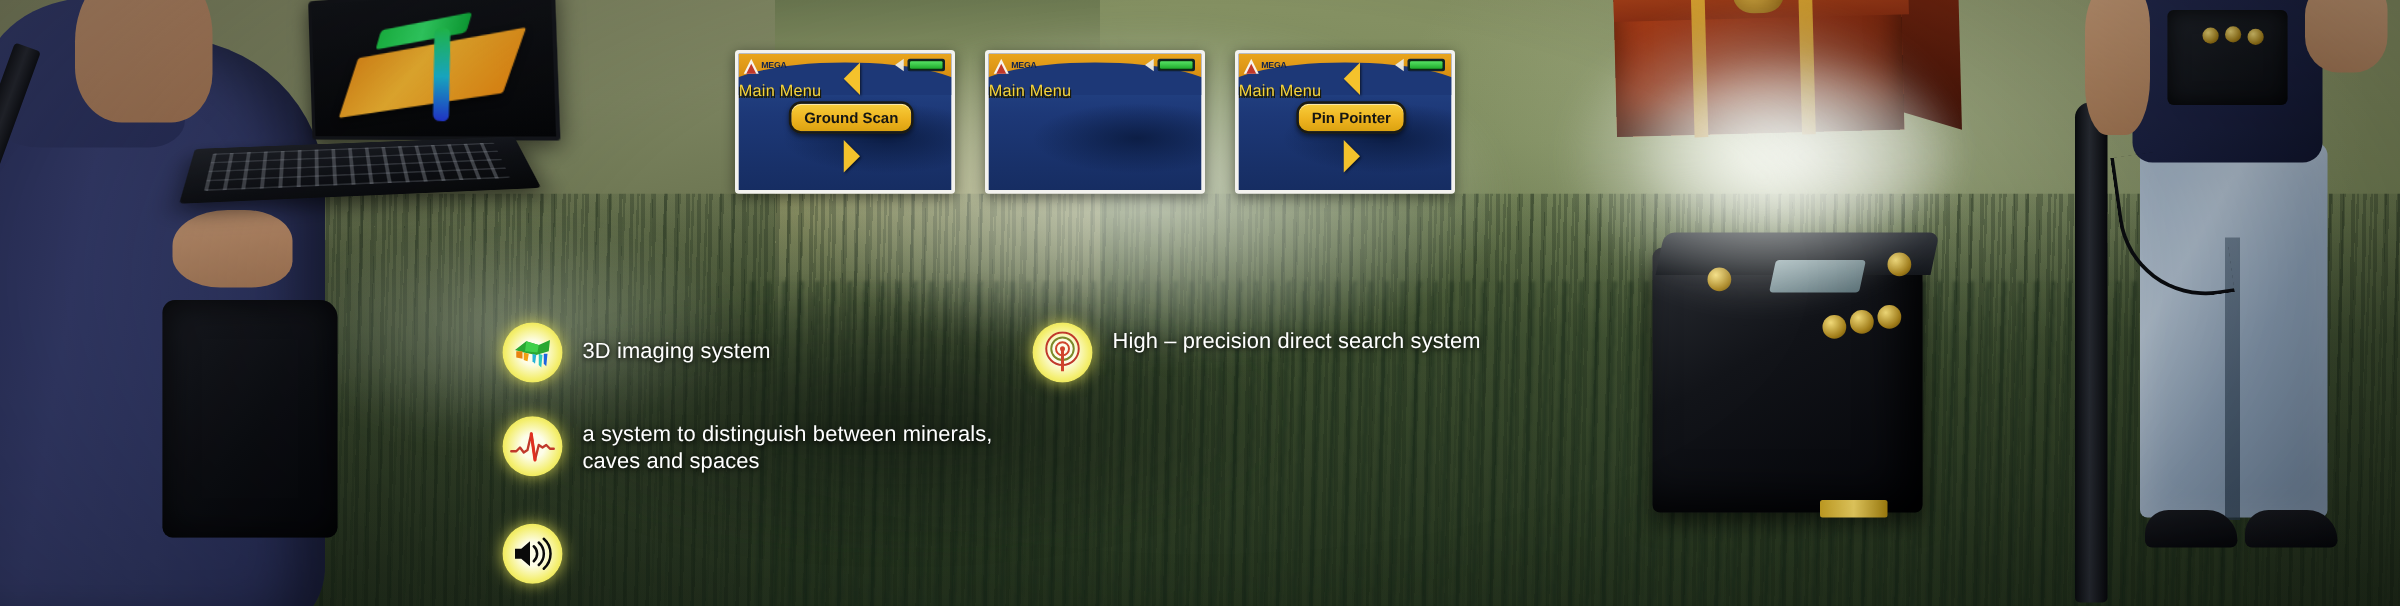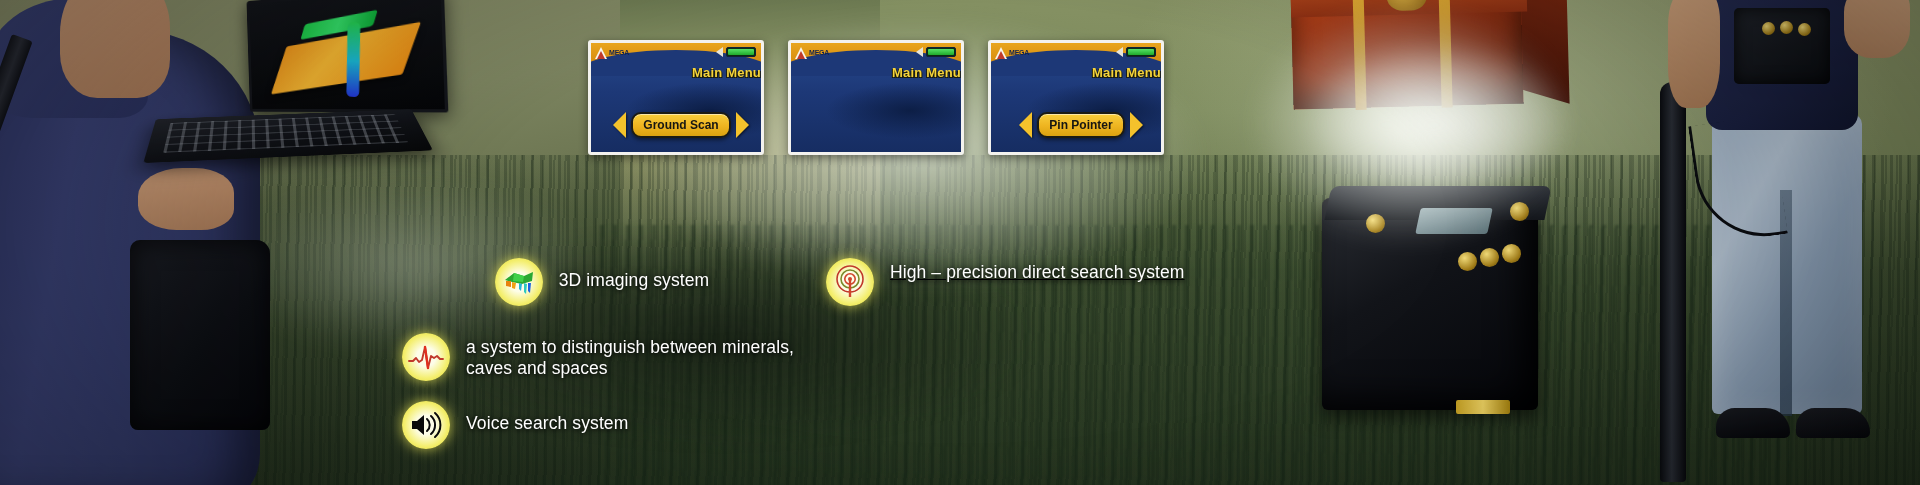--- a/index.html
+++ b/index.html
@@ -353,29 +353,29 @@
     border-radius: 2px;
     padding: 1px;
   }
   .batt-fill {
     width: 100%; height: 100%;
     background: linear-gradient(180deg, #56e264, #1faa2c);
     border-radius: 1px;
   }
   .panel-title {
     position: absolute; left: 0; right: 0; top: 22px;
-    text-align: right;
-    font-size: 13px; font-weight: bold;
+    text-align: left;
+    font-size: 13px; font-weight: normal;
     color: #f5d33a;
     text-shadow: 1px 1px 0 #1a1a0a, -1px 1px 0 #1a1a0a;
     letter-spacing: .2px;
   }
   .panel-row {
     position: absolute; left: 10px; right: 0; bottom: 14px;
-    display: flex; align-items: center; justify-content: center; gap: 5px;
+    display: flex; align-items: center; justify-content: center; gap: 5px; flex-direction: column;
   }
   .arrow-l, .arrow-r {
     width: 0; height: 0;
     border-top: 13px solid transparent; border-bottom: 13px solid transparent;
     filter: drop-shadow(1px 1px 1px rgba(0,0,0,.6));
     cursor: pointer;
   }
   .arrow-l { border-right: 13px solid #f4c22c; }
   .arrow-r { border-left: 13px solid #f4c22c; }
   .menu-btn {
@@ -421,24 +421,24 @@
   .feat-txt {
     color: #ffffff;
     font-size: 17.5px;
     line-height: 1.22;
     padding-top: 4px;
     text-shadow: 0 1px 4px rgba(0,0,0,.85), 0 0 10px rgba(0,0,0,.55);
     letter-spacing: .1px;
   }
   .feat-left  .feat:nth-child(1) .feat-txt { padding-top: 12px; }
   .feat-left  .feat:nth-child(3) .feat-txt { padding-top: 12px; }
-  .feat-right .feat:nth-child(1) { margin-bottom: 14px; text-decoration: underline; }
-
-  .feat-left  .feat:nth-child(1) { margin-bottom: 27px; justify-content: center; }
-  .feat-left  .feat:nth-child(2) { margin-bottom: 20px; }
+  .feat-right .feat:nth-child(1) { margin-bottom: 14px; }
+
+  .feat-left  .feat:nth-child(1) { margin-bottom: 27px; }
+  .feat-left  .feat:nth-child(2) { margin-bottom: 38px; }
   .feat-right .feat:nth-child(1) { margin-bottom: 25px; }
   .feat-left .feat-ico, .feat-right .feat-ico { margin-top: 0; }
 
   svg { display: block; }
 </style>
 </head>
 <body>
 
 <div id="banner">
 
@@ -611,21 +611,20 @@
 
     <div class="feat">
       <div class="feat-ico">
         <svg width="34" height="28" viewBox="0 0 34 28">
           <path d="M3 10 L8 10 L15 4 L15 24 L8 18 L3 18 Z" fill="#0a0a0a"></path>
           <path d="M18 8 A8 8 0 0 1 18 20" fill="none" stroke="#0a0a0a" stroke-width="2" stroke-linecap="round"></path>
           <path d="M22 5 A12 12 0 0 1 22 23" fill="none" stroke="#0a0a0a" stroke-width="2" stroke-linecap="round"></path>
           <path d="M26 2 A16 16 0 0 1 26 26" fill="none" stroke="#0a0a0a" stroke-width="2" stroke-linecap="round"></path>
         </svg>
       </div>
-      <div class="feat-txt">Voice search system</div>
     </div>
 
   </div>
 
   <div class="feat-col feat-right">
 
     <div class="feat">
       <div class="feat-ico">
         <svg width="34" height="34" viewBox="0 0 34 34">
           <circle cx="17" cy="14" r="13" fill="none" stroke="#c0392b" stroke-width="1.6"></circle>

